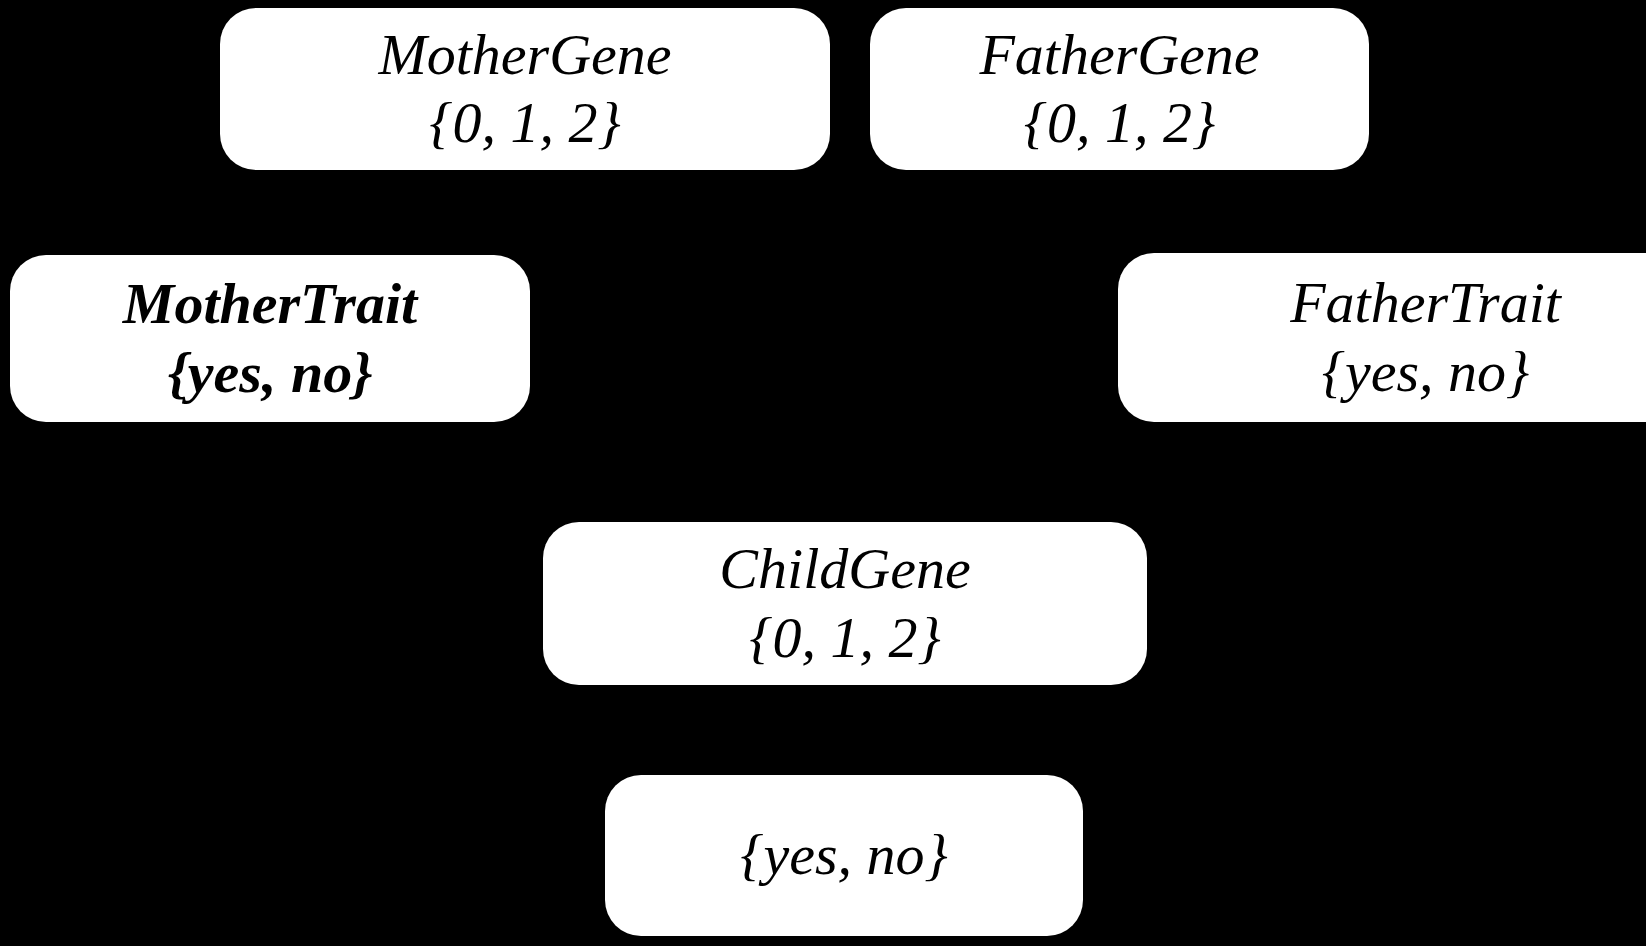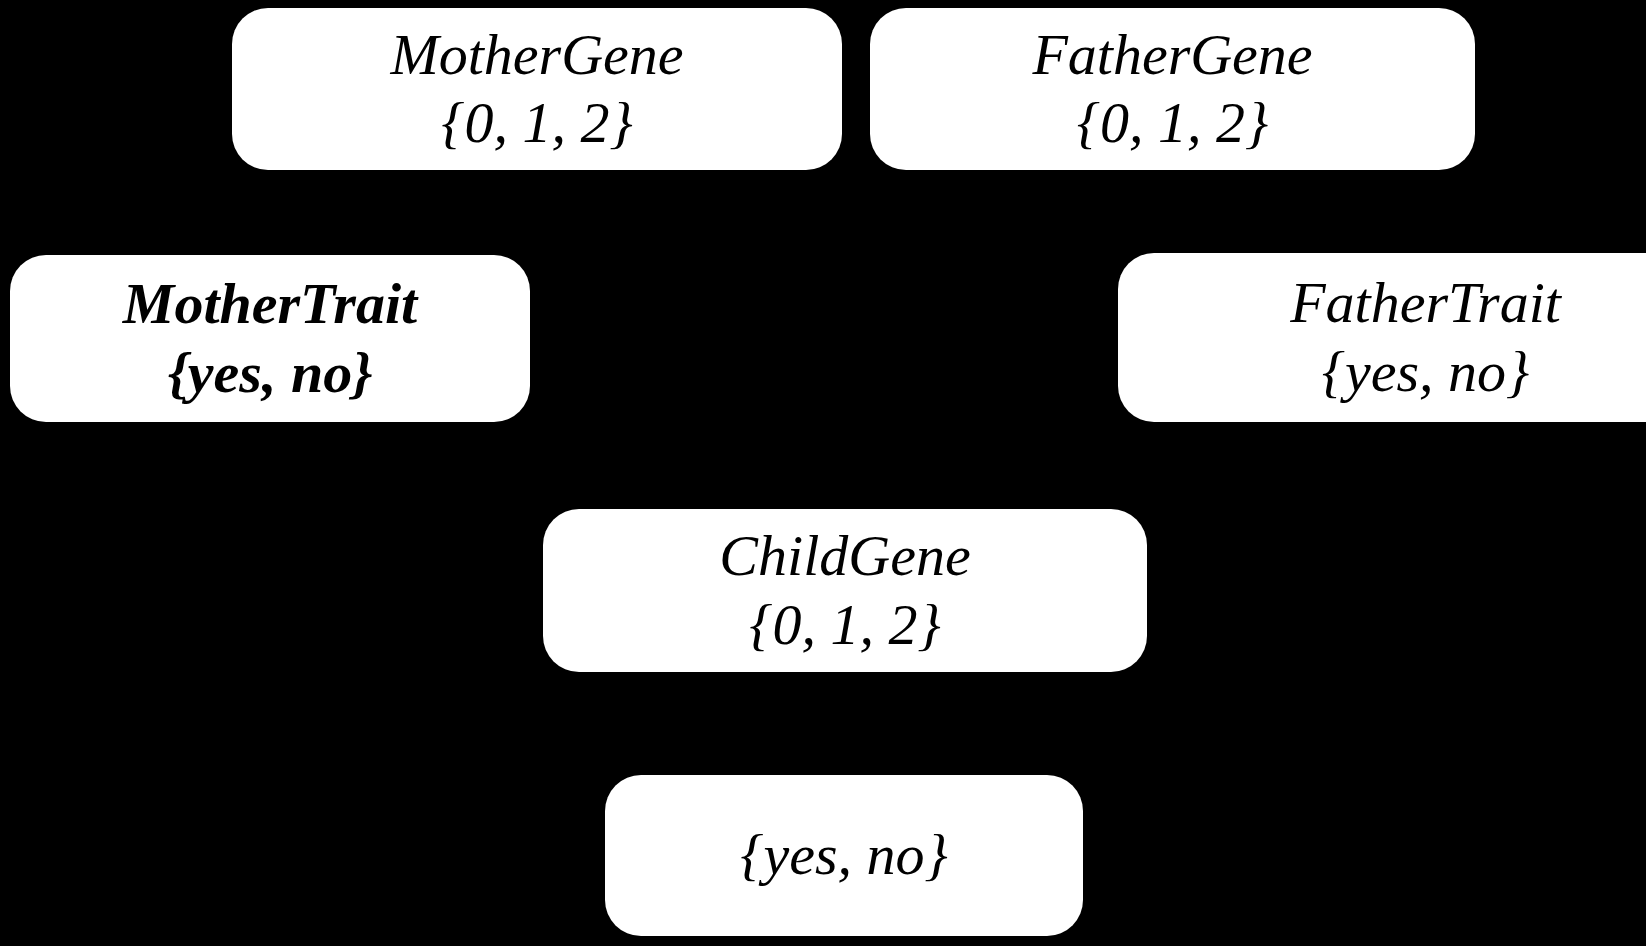--- a/index.html
+++ b/index.html
@@ -29,25 +29,25 @@
     text-align: center;
     color: #000000;
     font-size: 58px;
     line-height: 1.18;
     white-space: nowrap;
   }
   .node .node-title { display: block; }
   .node .node-values { display: block; }
 
   
-  .node-mother-gene  { left: 232px;  top: 8px;   width: 610px; height: 162px; }
-  .node-father-gene  { left: 870px;  top: 8px;   width: 605px; height: 162px; }
+  .node-mother-gene  { left: 220px;  top: 8px;   width: 610px; height: 162px; }
+  .node-father-gene  { left: 870px;  top: 8px;   width: 499px; height: 162px; }
   .node-mother-trait { left: 10px;   top: 255px; width: 520px; height: 167px; font-weight: bold; }
   .node-father-trait { left: 1118px; top: 253px; width: 519px; height: 169px; padding-left: 48px; }
-  .node-child-gene   { left: 543px;  top: 509px; width: 604px; height: 163px; }
+  .node-child-gene   { left: 543px;  top: 522px; width: 604px; height: 163px; }
   .node-child-trait  { left: 605px;  top: 775px; width: 478px; height: 161px; }
 </style>
 </head>
 <body>
 
 <div class="canvas">
 
   <div class="node node-mother-gene">
     <span class="node-title">MotherGene</span>
     <span class="node-values">{0, 1, 2}</span>

